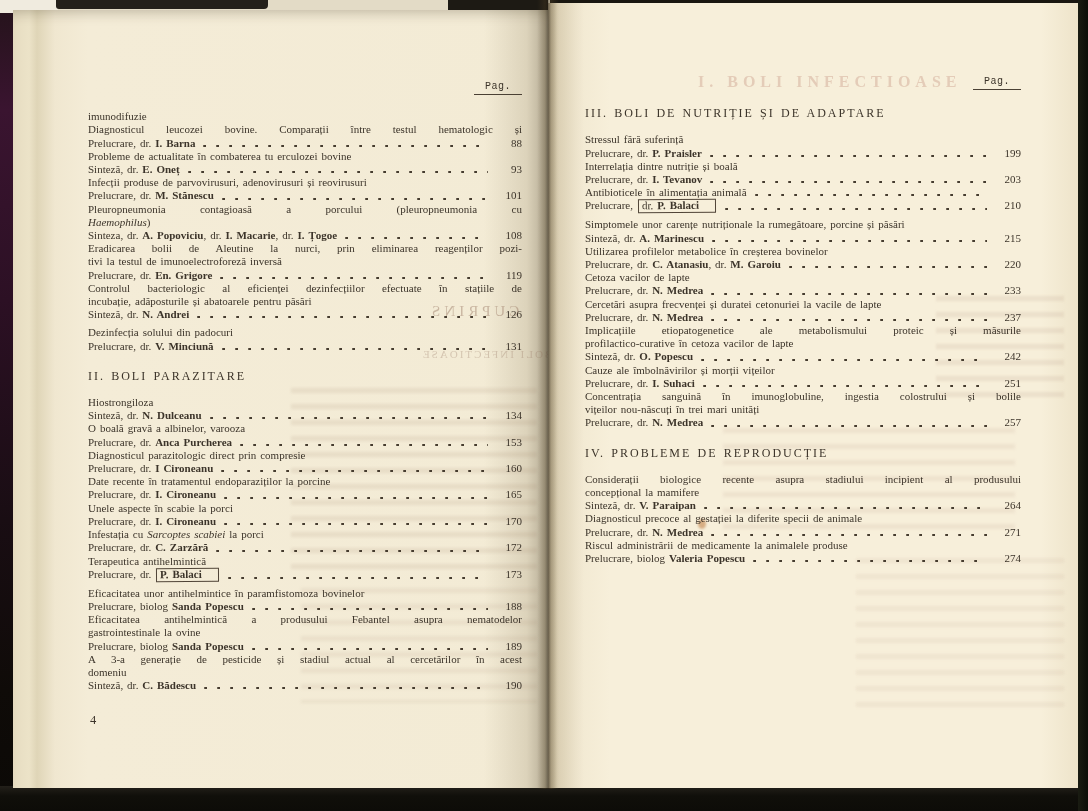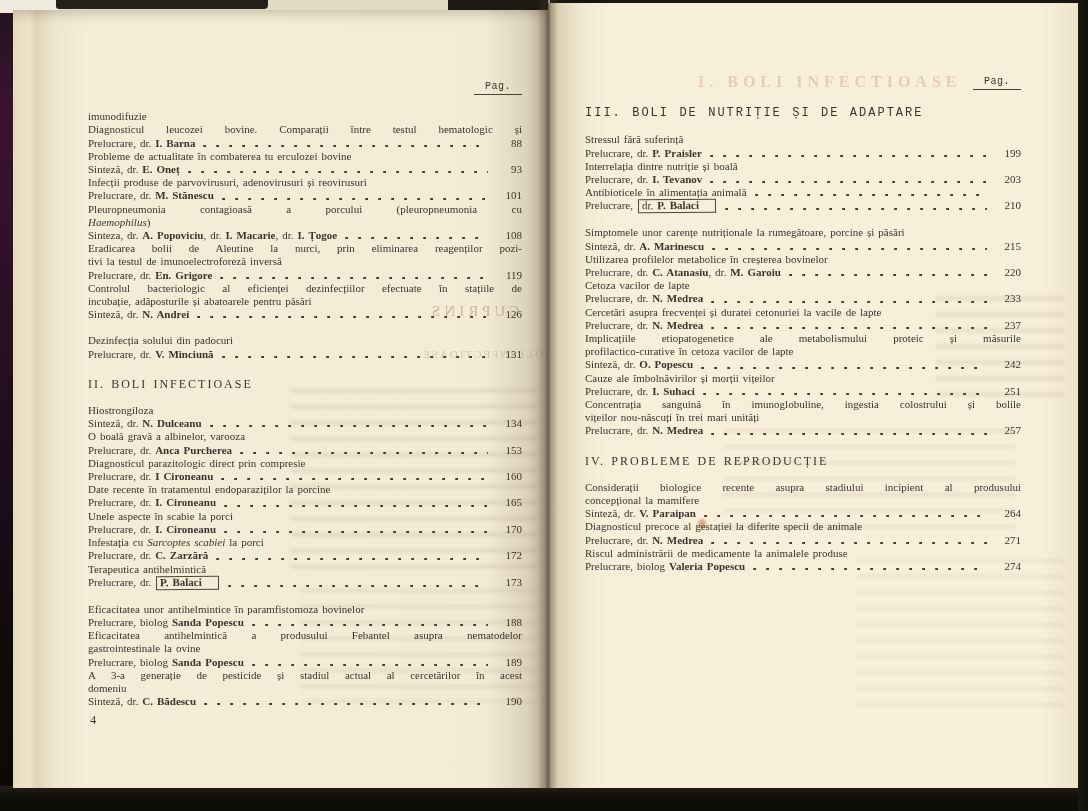--- a/index.html
+++ b/index.html
@@ -33,23 +33,23 @@
       linear-gradient(90deg,rgba(60,48,26,.42) 0,rgba(120,100,60,.16) 9px,rgba(0,0,0,0) 36px),
       linear-gradient(90deg,#eadfc4 0,#f2e9d2 28px,#f7efda 62px,#f7efda 93%,#eee4ca 100%);}
   
   .content{position:absolute;font-size:11px;line-height:13.2px;word-spacing:1.2px;}
   #content-left{left:75px;top:70px;width:434px;}
   #content-right{left:37px;top:72px;width:436px;}
   .pag{width:48px;margin-left:auto;text-align:center;font-size:10px;letter-spacing:.5px;
     border-bottom:1px solid #4a4034;padding-bottom:1px;margin-bottom:15px;font-family:Liberation Mono, monospace;}
   #content-right .pag{margin-bottom:10px;}
   .heading{margin:17px 0 13px;font-size:12px;letter-spacing:2px;white-space:nowrap;}
-  .toc > .heading:first-child{font-family:Liberation Mono, monospace;}
+  .toc > .heading:first-child{}
   .entry{margin:0;}
-  .entry.gap{margin-top:13px;}
+  .entry.gap{margin-top:5px;}
   .t-line{text-align:left;}
   .t-line.stretch{text-align:justify;text-align-last:justify;}
   .a-line{display:flex;align-items:baseline;}
   .a-line .a-text{white-space:nowrap;}
   .b{font-weight:bold;}
   .i{font-style:italic;}
   .dots{flex:1 1 auto;height:11px;align-self:flex-end;margin:0 4px 1px 8px;
     background-image:radial-gradient(circle at 1.6px 8px,#463c2f 1.12px,rgba(0,0,0,0) 1.5px);
     background-repeat:repeat-x;background-size:13px 11px;}
   .num{flex:0 0 30px;text-align:right;}
@@ -147,21 +147,21 @@
           </div>
         </div>
         <div class="entry gap">
           <div class="t-line"><span>Dezinfecția solului din padocuri</span></div>
           <div class="a-line">
             <span class="a-text"><span>Prelucrare, dr. </span><span class="b ">V. Minciună</span></span>
             <span class="dots"></span>
             <span class="num">131</span>
           </div>
         </div>
-        <div class="heading">II. BOLI INFECTIOASE</div>
+        <div class="heading">II. BOLI PARAZITARE</div>
         <div class="entry">
           <div class="t-line"><span>Hiostrongiloza</span></div>
           <div class="a-line">
             <span class="a-text"><span>Sinteză, dr. </span><span class="b ">N. Dulceanu</span></span>
             <span class="dots"></span>
             <span class="num">134</span>
           </div>
         </div>
         <div class="entry">
           <div class="t-line"><span>O boală gravă a albinelor, varooza</span></div>

